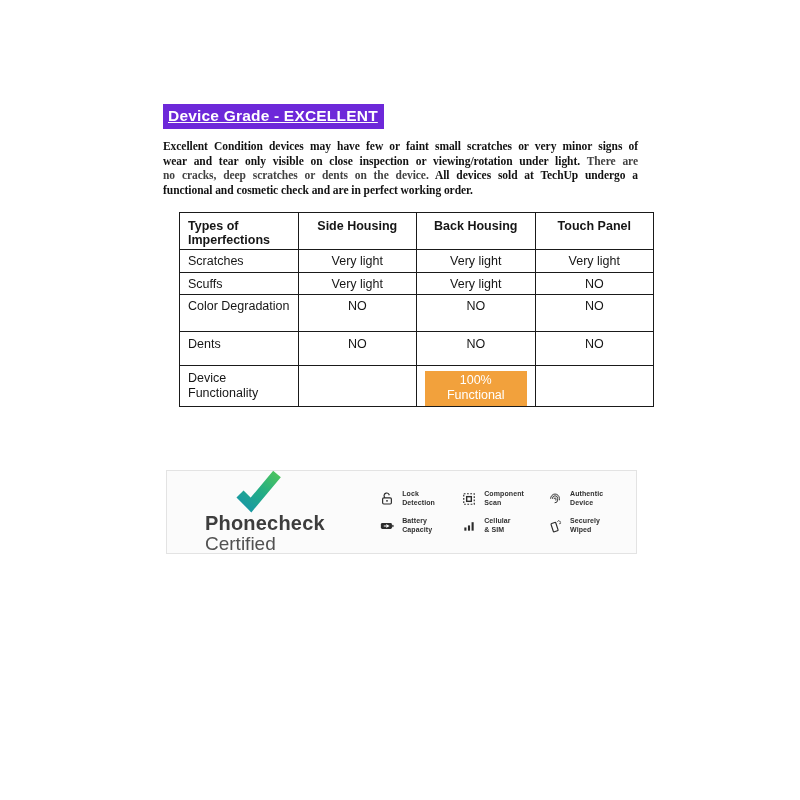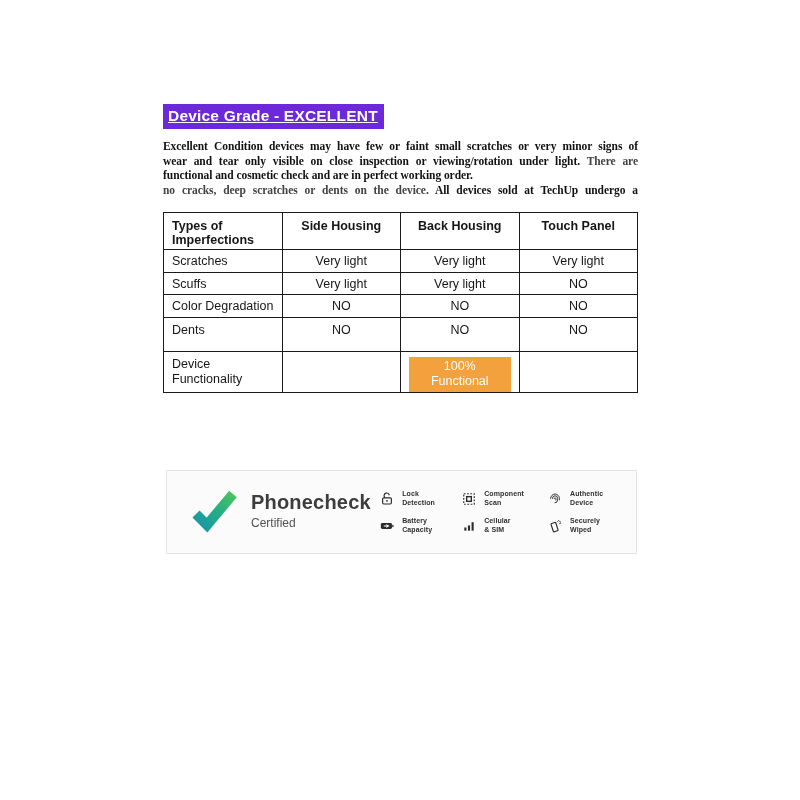--- a/index.html
+++ b/index.html
@@ -25,54 +25,54 @@
     font-size:11.5px; font-weight:bold; color:#111111;
     line-height:14.6px; letter-spacing:-0.05px;
   }
   .jline { text-align:justify; text-align-last:justify;font-family:Liberation Serif, serif; }
   .jline.last { text-align-last:left; }
   .t-black { color:#111111; }
   .t-gray { color:#424242; }
 
   
   table.grades {
-    position:absolute; left:163px; top:212px; width:475px;
+    position:absolute; left:179px; top:212px; width:475px;
     border-collapse:collapse; table-layout:fixed;
   }
   table.grades th, table.grades td {
     border:1.5px solid #1a1a1a;
     font-size:12.5px; color:#161616;
     vertical-align:top;
     padding:0 8px;
   }
   table.grades th { font-weight:bold; text-align:center; height:37px; padding-top:6px; line-height:14px; }
   table.grades th.first, table.grades td.first { text-align:left; width:25%; }
   table.grades td { text-align:center; font-weight:normal; padding-top:4px; line-height:15px; }
   tr.r-scratches td { height:23px; }
   tr.r-scuffs td { height:22px; }
-  tr.r-colordeg td { height:23px; }
+  tr.r-colordeg td { height:37px; }
   tr.r-dents td { height:34px; padding-top:5px; }
   tr.r-func td { height:26px; padding-top:5px;margin-top:34px; }
   .func-highlight {
     background:#F2A13C; color:#ffffff;
     padding:2px 5px 3px 5px;
     display:inline-block;
   }
 
   
   .badge {
     position:absolute; left:166px; top:470px; width:471px; height:84px;
     background:#fbfbfb; border:1px solid #e3e3e3;
     display:flex; align-items:center;
   }
-  .brand { display:flex; align-items:center; margin-left:24px; }
+  .brand { display:flex; align-items:center; margin-left:24px;flex-direction:column; }
   .brand .check { width:46px; height:42px; }
   .brand-text { margin-left:14px; }
   .brand-name { font-size:20px; font-weight:bold; color:#3d3d3d; letter-spacing:0.2px; line-height:21px; }
-  .brand-sub  { font-size:12px; font-weight:400; color:#515151; line-height:20px; }
+  .brand-sub  { font-size:19px; font-weight:400; color:#515151; line-height:20px; }
 
   .features {
     position:absolute; right:30px; top:50%; transform:translateY(-50%);
     display:grid; grid-template-columns:repeat(3, auto);
     column-gap:24px; row-gap:10px;
   }
   .feature { display:flex; align-items:center; gap:8px; min-width:58px; }
   .feature svg { width:14px; height:14px; flex:0 0 auto; display:block; }
   .f-label { font-size:7px; font-weight:bold; color:#2f2f2f; line-height:8.5px; letter-spacing:0.1px; }
   .f-label span { display:block; }
@@ -84,25 +84,25 @@
 
   <div class="doc-title">Device Grade - EXCELLENT</div>
 
   <div class="para">
     <div class="jline">
       <span class="t-black">Excellent Condition devices may have few or faint small scratches or very minor signs of </span>
     </div>
     <div class="jline">
       <span class="t-black">wear and tear only visible on close inspection or viewing/rotation under light. </span><span class="t-gray">There are </span>
     </div>
+    <div class="jline">
+      <span class="t-gray">no cracks, deep scratches or dents on the device. </span><span class="t-black">All devices sold at TechUp undergo a </span>
+    </div>
     <div class="jline last">
       <span class="t-black">functional and cosmetic check and are in perfect working order.</span>
-    </div>
-    <div class="jline">
-      <span class="t-gray">no cracks, deep scratches or dents on the device. </span><span class="t-black">All devices sold at TechUp undergo a </span>
     </div>
   </div>
 
   <table class="grades">
     <tbody>
         <tr>
       <th class="first">Types of Imperfections</th>
       <th>Side Housing</th>
       <th>Back Housing</th>
       <th>Touch Panel</th>

